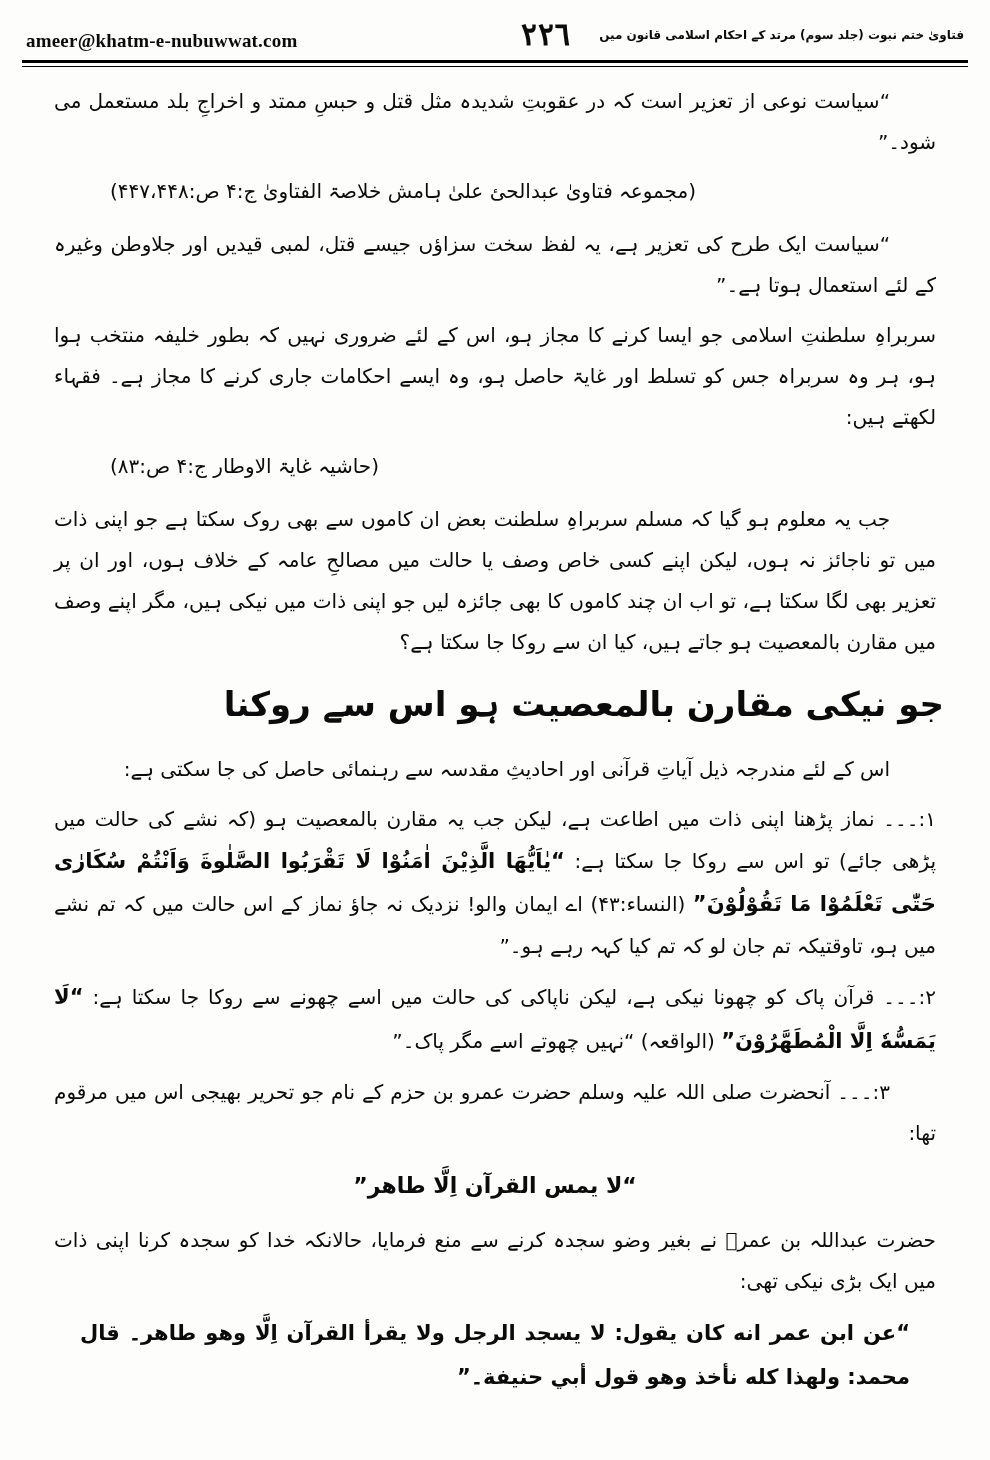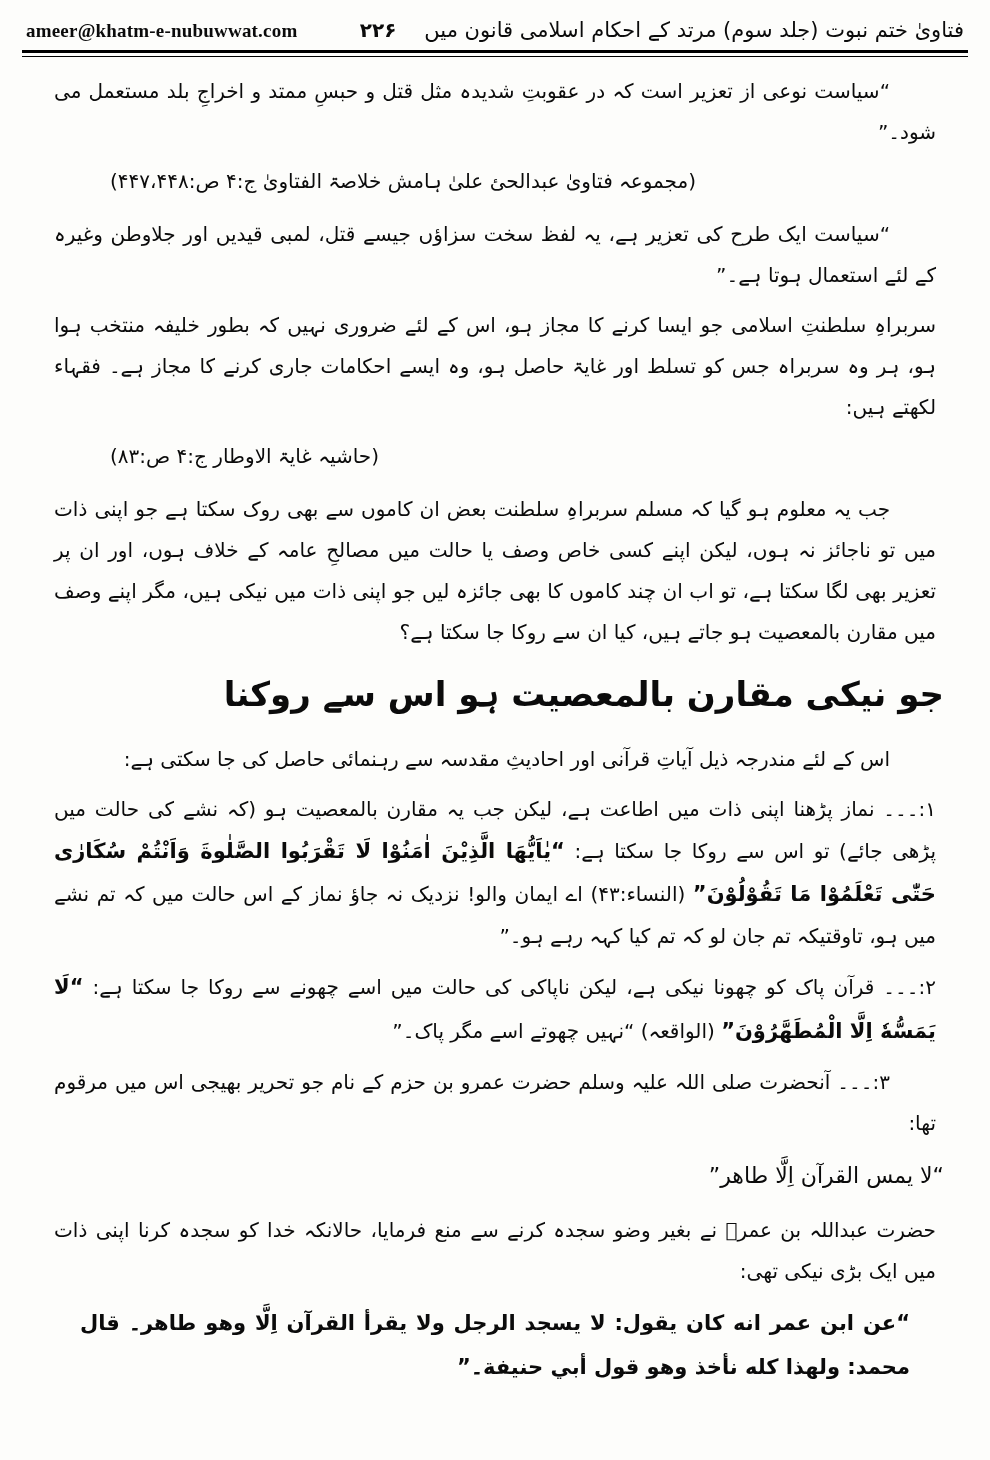--- a/index.html
+++ b/index.html
@@ -24,22 +24,22 @@
     padding: 2px 4px 8px;
   }
   .email {
     font-family: "Liberation Serif", serif;
     font-weight: bold; font-size: 19px; letter-spacing: .2px;
     direction: ltr;
   }
   .header-right {
     direction: rtl; display: flex; align-items: center; gap: 28px;
   }
-  .book-title { font-size: 21px; font-weight: normal; white-space: nowrap; }
-  .page-num { font-size: 20px; font-weight: bold; }
+  .book-title { font-size: 12px; font-weight: bold; white-space: nowrap; }
+  .page-num { font-size: 29px; font-weight: bold; font-family: Liberation Serif, serif; }
 
   
   .rule { border: 0; margin: 0; }
   .rule-thick { border-top: 3px solid #000; }
   .rule-thin  { border-top: 1px solid #000; margin-top: 3px; }
 
   
   .body-area {
     flex: 1;
     direction: rtl;
@@ -60,21 +60,22 @@
   .section-heading {
     text-align: right;
     font-size: 34px;
     font-weight: bold;
     margin: 14px 0 18px;
     line-height: 1.6;
     text-indent: 0;
   }
   .arabic { font-weight: bold; font-size: 21px; }
   .arabic-center {
-    font-weight: normal;
+    text-align: center;
+    font-weight: bold;
     font-size: 22px;
     margin: 6px 0 12px !important;
     text-indent: 0;
   }
   .arabic-block {
     font-weight: bold;
     font-size: 21px;
     padding: 0 34px;
     margin: 4px 0 14px !important;
     line-height: 2.1;

